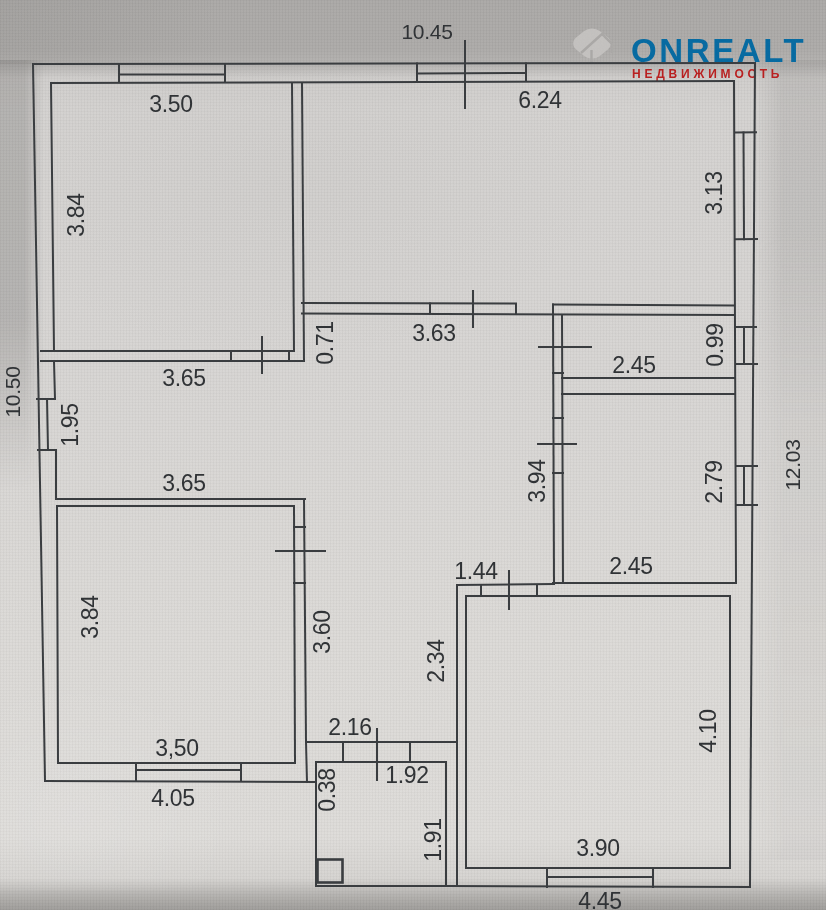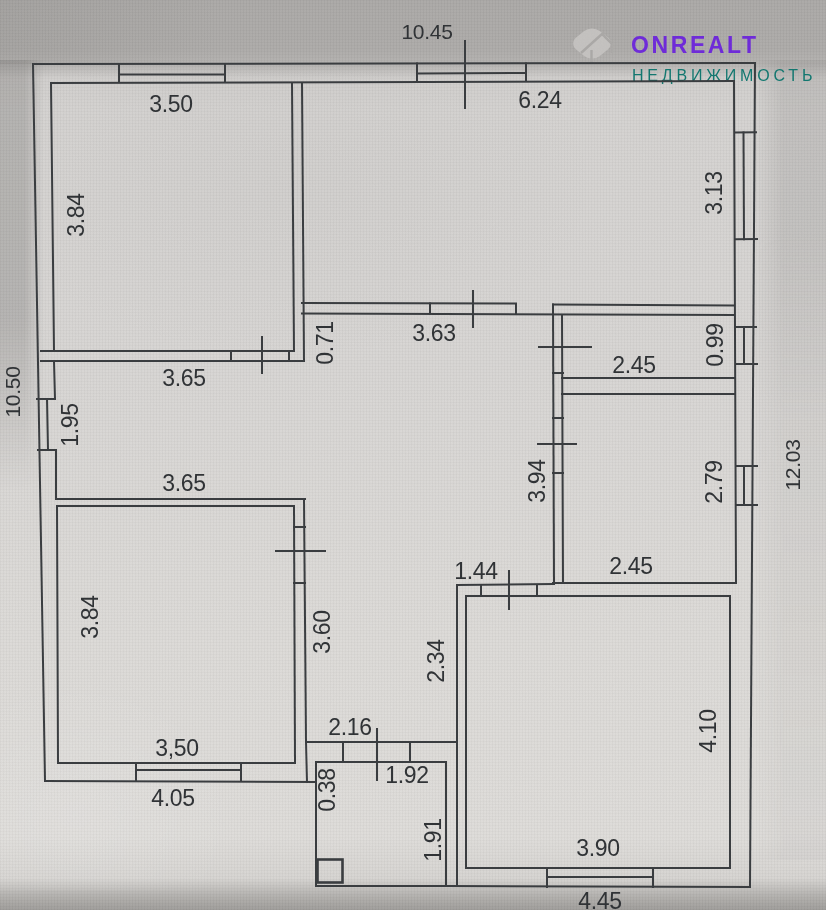--- a/index.html
+++ b/index.html
@@ -24,24 +24,24 @@
   #bgR{position:absolute;left:754px;top:60px;width:72px;height:800px;
     background:linear-gradient(90deg, rgba(150,148,146,0.0), rgba(150,148,146,0.30) 40%);
     -webkit-mask-image:linear-gradient(180deg,#000 22%, rgba(0,0,0,0.35) 45%, rgba(0,0,0,0.25));
     mask-image:linear-gradient(180deg,#000 22%, rgba(0,0,0,0.35) 45%, rgba(0,0,0,0.25));}
   #stripes{background:repeating-linear-gradient(90deg,
       rgba(0,0,0,0.025) 0 1px, rgba(255,255,255,0.02) 1px 3px);}
   #scan{background:repeating-linear-gradient(180deg,
       rgba(0,0,0,0.02) 0 1px, rgba(255,255,255,0.015) 1px 3px);}
   
   #logo{position:absolute;left:566px;top:20px;width:260px;height:70px;}
-  #lgtxt{position:absolute;left:65px;top:12px;font-weight:bold;font-size:23px;
-    letter-spacing:2.6px;color:#6d28d9;}
-  #lgsub{position:absolute;left:66px;top:47px;font-weight:normal;font-size:16px;
-    letter-spacing:3.8px;color:#0f766e;}
+  #lgtxt{position:absolute;left:65px;top:12px;font-weight:bold;font-size:33px;
+    letter-spacing:2.6px;color:#0369a1;}
+  #lgsub{position:absolute;left:66px;top:47px;font-weight:bold;font-size:12px;
+    letter-spacing:3.8px;color:#b91c1c;}
   svg text{font-family:"Liberation Sans",sans-serif;fill:#303336;}
   #plan{filter:blur(0.38px);}
 </style>
 </head>
 <body>
 <div id="wrap">
   <div class="bg" id="bg1"></div>
   <div id="bgL"></div>
   <div id="bgTL"></div>
   <div id="shade1"></div>

